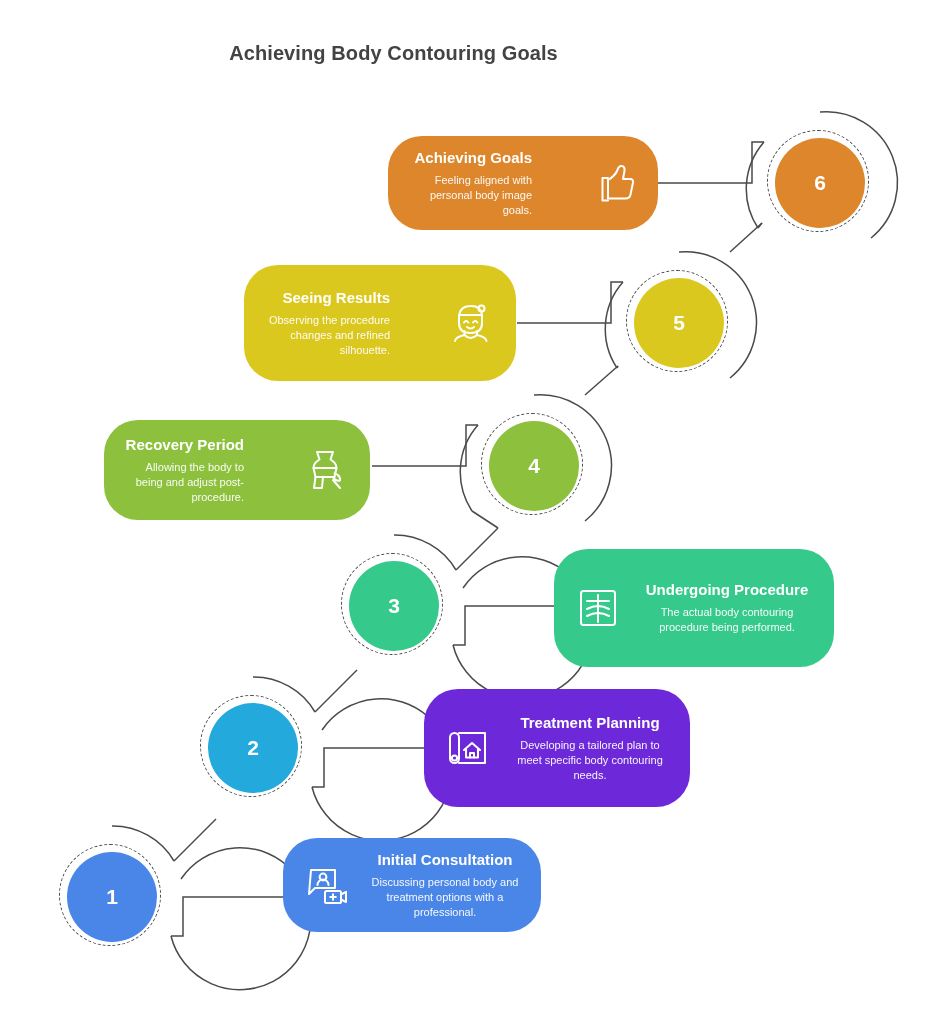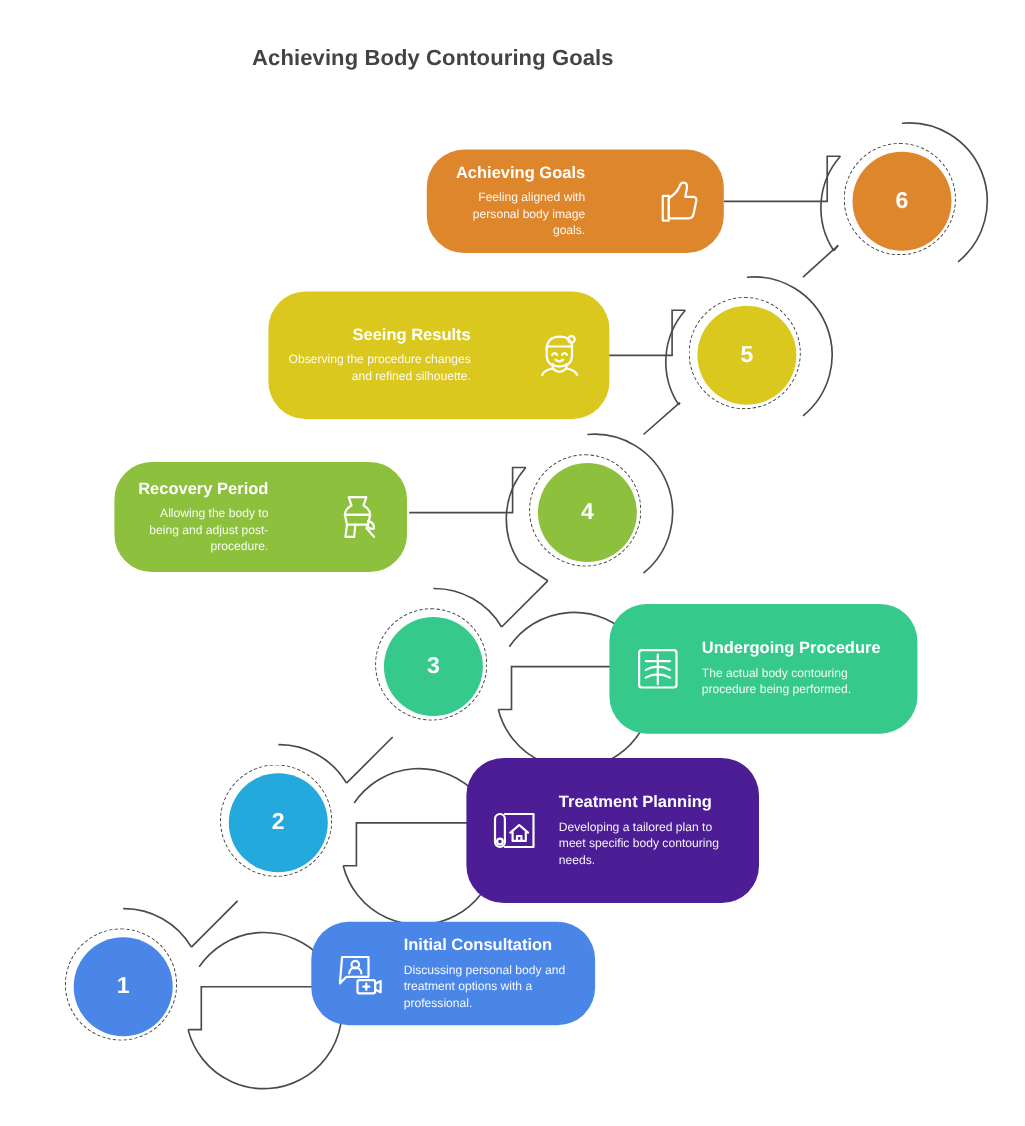--- a/index.html
+++ b/index.html
@@ -110,21 +110,21 @@
     width: 48px;
     height: 48px;
     display: block;
   }
   .card-text {
     flex: 1 1 auto;
     min-width: 0;
   }
   .step-card.icon-left .card-text {
     padding-left: 14px;
-    text-align: left;
+    text-align: center;
   }
   .step-card.icon-right .card-text {
     padding-right: 12px;
     text-align: right;
   }
   .card-title {
     color: #ffffff;
     font-size: 15px;
     font-weight: bold;
     line-height: 1.22;
@@ -205,21 +205,21 @@
       <div class="card-desc">Discussing personal body and treatment options with a professional.</div>
     </div>
   </div>
 
   <div class="step-marker" style="left:181px; top:676px;">
     <div class="marker-dashed-ring"></div>
     <div class="marker-disc" style="background:#24a9dc;">
       <span class="marker-number">2</span>
     </div>
   </div>
-  <div class="step-card icon-left" style="left:424px; top:689px; width:266px; height:132px; background:#4c1d95;">
+  <div class="step-card icon-left" style="left:424px; top:689px; width:266px; height:118px; background:#6d28d9;">
     <div class="card-icon">
       <svg viewBox="0 0 48 48" fill="none" stroke="#ffffff" stroke-width="2" stroke-linecap="round" stroke-linejoin="round">
         <rect x="6" y="9" width="9" height="30" rx="4.5"></rect>
         <circle cx="10.5" cy="34" r="2.6"></circle>
         <path d="M15 9 h26 v30 h-26"></path>
         <path d="M20 26 l8 -7 l8 7"></path>
         <path d="M22 25.5 v8 h12 v-8"></path>
         <path d="M26 33.5 v-4.5 h4 v4.5"></path>
       </svg>
     </div>
@@ -272,21 +272,21 @@
       <div class="card-desc">Allowing the body to being and adjust post-procedure.</div>
     </div>
   </div>
 
   <div class="step-marker" style="left:607px; top:251px;">
     <div class="marker-dashed-ring"></div>
     <div class="marker-disc" style="background:#dbc81e;">
       <span class="marker-number">5</span>
     </div>
   </div>
-  <div class="step-card icon-right" style="left:244px; top:265px; width:310px; height:116px; background:#dbc81e;">
+  <div class="step-card icon-right" style="left:244px; top:265px; width:272px; height:116px; background:#dbc81e;">
     <div class="card-icon">
       <svg viewBox="0 0 48 48" fill="none" stroke="#ffffff" stroke-width="2" stroke-linecap="round" stroke-linejoin="round">
         <circle cx="33.5" cy="9.5" r="3"></circle>
         <path d="M11 19 q0 -12 12 -12 q10 0 11 9"></path>
         <path d="M11 16 h23 v8 q0 10 -11.5 10 q-11.5 0 -11.5 -10 z"></path>
         <path d="M16 23.5 q2.2 -3 4.4 0"></path>
         <path d="M25 23.5 q2.2 -3 4.4 0"></path>
         <path d="M19 28 q3.5 3 7 0"></path>
         <path d="M16.5 32 v4 q-9 2 -9.5 6"></path>
         <path d="M29 32 v4 q9 2 9.5 6"></path>

